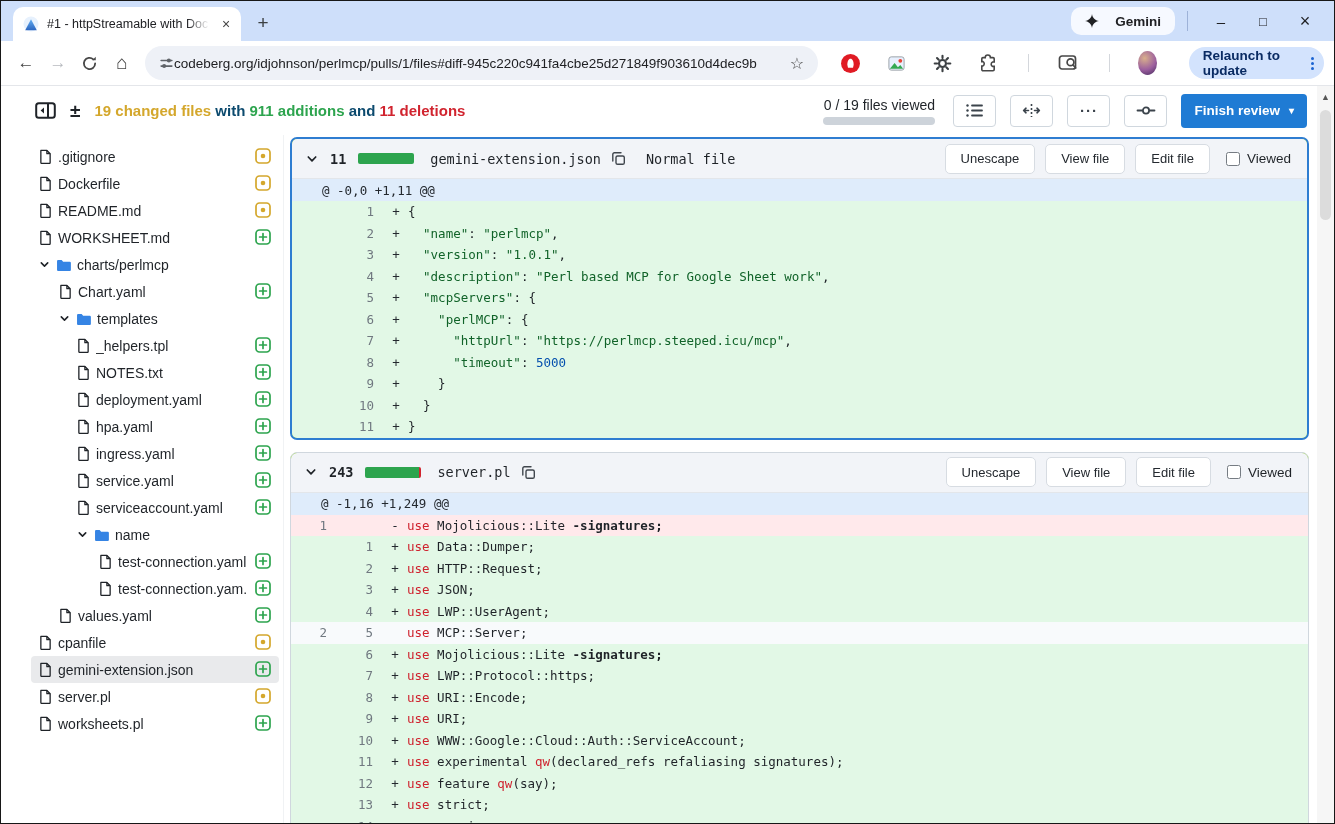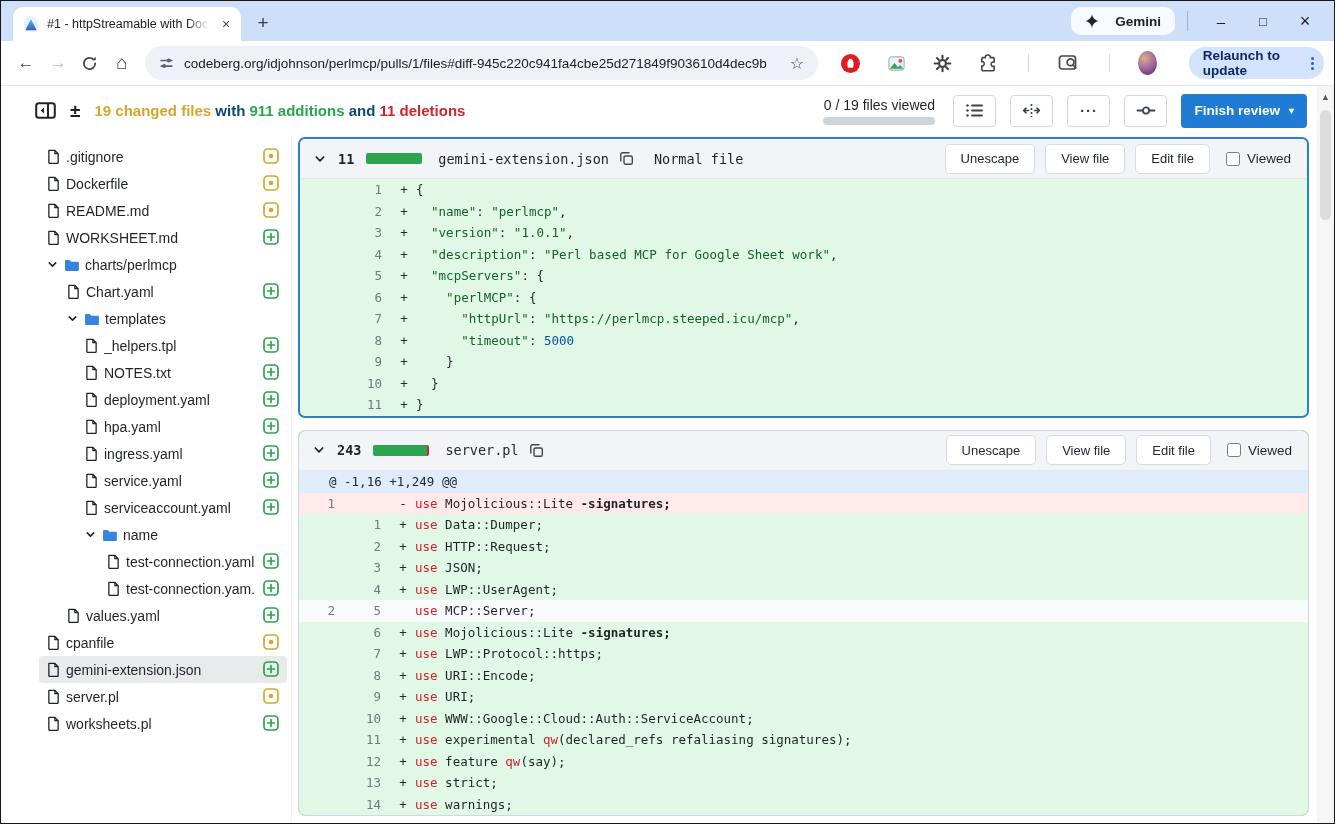--- a/index.html
+++ b/index.html
@@ -20,21 +20,21 @@
     font-size:13.5px;color:#202124;font-weight:600}
   .tb-sep{width:1px;height:20px;background:#9db2d8;margin:0 12px}
   .winbtn{width:42px;height:30px;display:flex;align-items:center;justify-content:center;font-size:15px;color:#202124}
   .winbtn.max{font-size:13px}
 
   
   .navbar{height:45px;background:#fff;display:flex;align-items:center;padding:0 10px;gap:2px;border-bottom:1px solid #e4e6ea;flex:none}
   .navico{width:34px;height:34px;display:flex;align-items:center;justify-content:center;font-size:17px;color:#474747;border-radius:50%}
   .navico.disabled{color:#b7babf}
   .url-pill{width:760px;height:34px;background:#eef1f7;border-radius:17px;display:flex;align-items:center;
-    padding:0 14px;gap:10px;margin-left:6px}
+    padding:0 14px;gap:0;margin-left:6px}
   .url-text{font-size:13.5px;color:#202124;white-space:nowrap;overflow:hidden}
   .url-star{margin-left:auto;font-size:16px;color:#474747}
   .ext{width:30px;height:30px;display:flex;align-items:center;justify-content:center}
   .exts{display:flex;align-items:center;gap:22px;margin-left:18px}
   .nav-sep{width:1px;height:18px;background:#d4d7dc;margin:0 6px}
   .avatar{width:24px;height:24px;border-radius:50%;background:radial-gradient(circle at 35% 30%,#d9b08c,#9c5f9e 55%,#4c2f63 95%)}
   .relaunch{margin-left:10px;height:32px;background:#d3e3fd;border-radius:16px;display:flex;align-items:center;
     padding:0 6px 0 14px;gap:8px;font-size:13.5px;color:#0a2b63;font-weight:600}
   .relaunch .kebab{color:#1a63d2;font-size:14px;letter-spacing:0;line-height:5px;display:flex;flex-direction:column;gap:2px;padding:0 4px}
   .relaunch .kebab i{width:3px;height:3px;border-radius:50%;background:#1a63d2}
@@ -61,21 +61,21 @@
   .viewed-bar{width:112px;height:8px;background:#cdd3da;border-radius:4px;overflow:hidden}
   .viewed-fill{height:100%;background:var(--addition-green,#2da44e)}
   .sqbtn{width:43px;height:32px;border:1px solid #d0d7de;border-radius:4px;background:#fff;display:flex;
     align-items:center;justify-content:center;color:#3b434b}
   .sqbtn .dots{font-size:15px;font-weight:700;letter-spacing:1px;color:#3b434b}
   .finish-btn{height:34px;background:var(--primary-blue,#1f7bd4);color:#fff;border:none;border-radius:4px;
     font-size:13.5px;font-weight:700;padding:0 13px;display:flex;align-items:center;gap:9px;font-family:inherit}
   .finish-btn .caret{font-size:10px}
 
   
-  .pbody{flex:1;display:flex;overflow:hidden;padding-left:38px}
+  .pbody{flex:1;display:flex;overflow:hidden;padding-left:30px}
   .tree{width:253px;flex:none;padding-top:8px;border-right:1px solid #f0f2f4;overflow:hidden}
   .trow{height:27px;display:flex;align-items:center;gap:6px;font-size:14px;position:relative;padding-right:32px;border-radius:4px;margin-right:4px}
   .trow.sel{background:#e9eaec}
   .trow .lbl{white-space:nowrap;overflow:hidden}
   .trow .badge{position:absolute;right:8px;top:5px;width:16px;height:16px}
   .d0{padding-left:8px}.d1{padding-left:28px}.d2{padding-left:46px}.d3{padding-left:68px}
   .tchev,.tfolder,.tfile{display:flex;align-items:center;flex:none}
 
   
   .diffs{flex:1;display:flex;flex-direction:column;gap:12px;padding:2px 8px 0 6px;overflow:hidden}
@@ -678,20 +678,21 @@
       <span class="pbtns">
         <button class="gbtn">Unescape</button>
         <button class="gbtn">View file</button>
         <button class="gbtn">Edit file</button>
         <label class="viewedlbl">
           <span class="cb"></span>
           <span class="vlbl">Viewed</span>
         </label>
       </span>
     </header>
+    <div class="hunk">@ -0,0 +1,11 @@</div>
     <div class="rows">
                 <div class="drow add">
     <span class="g go"></span>
     <span class="g gn">1</span>
     <span class="sign">+</span>
     <span class="code"><span class="seg-p">{</span></span>
   </div>
                 <div class="drow add">
     <span class="g go"></span>
     <span class="g gn">2</span>

